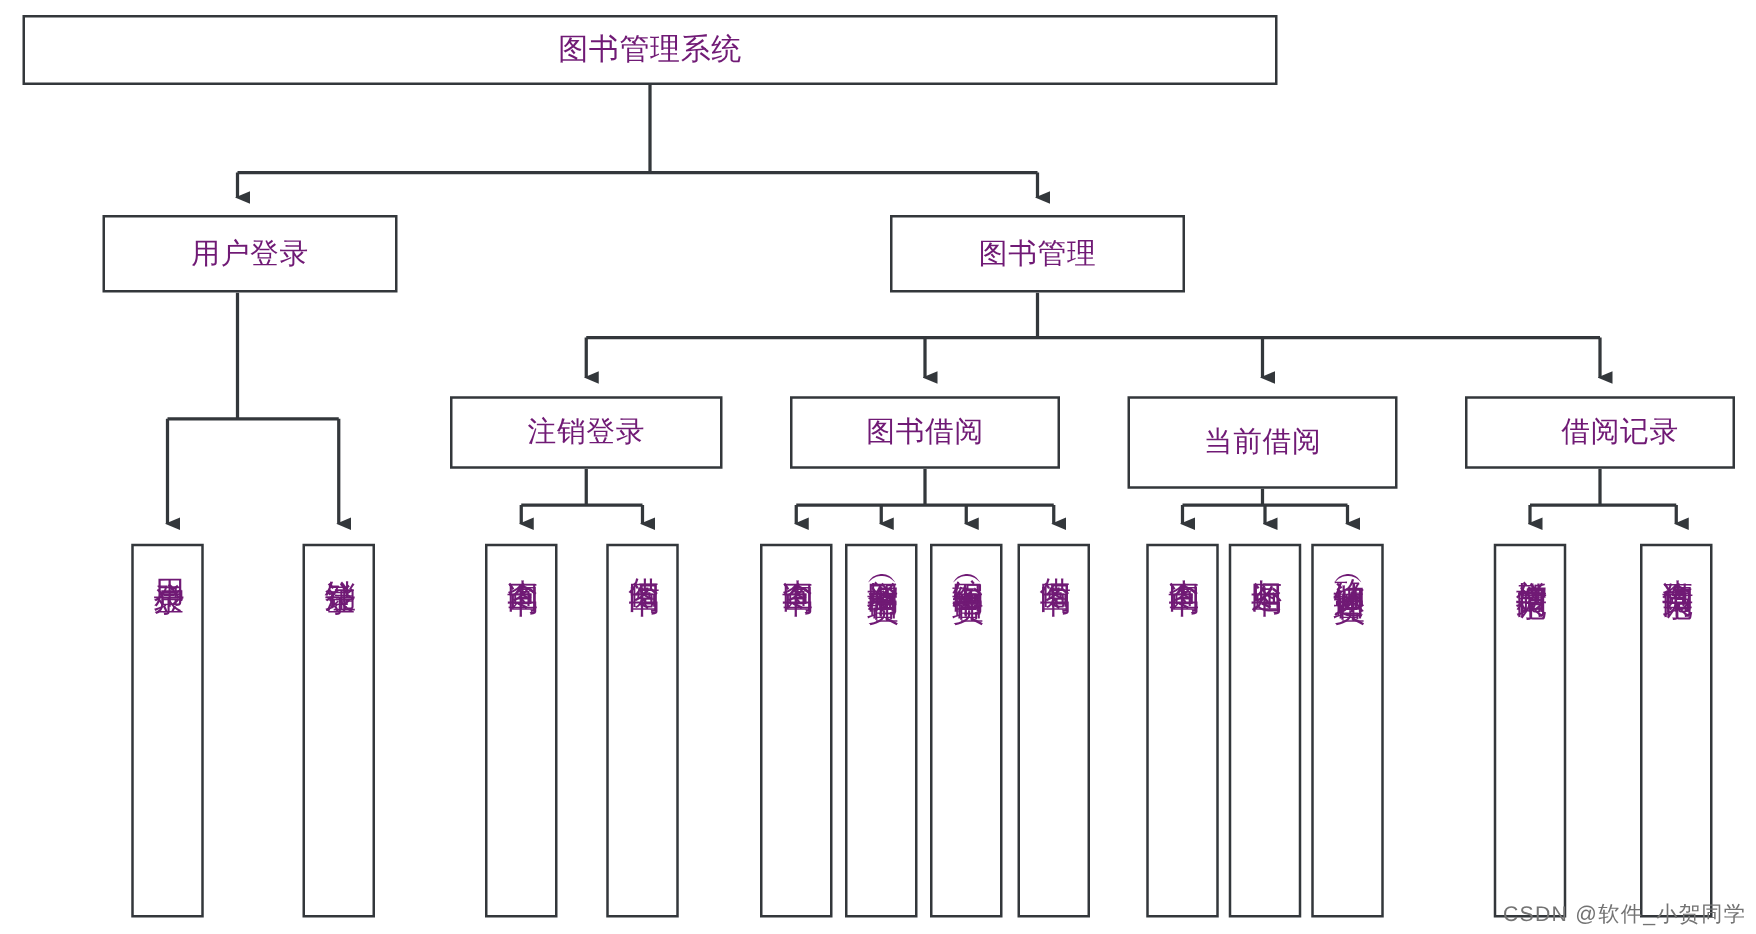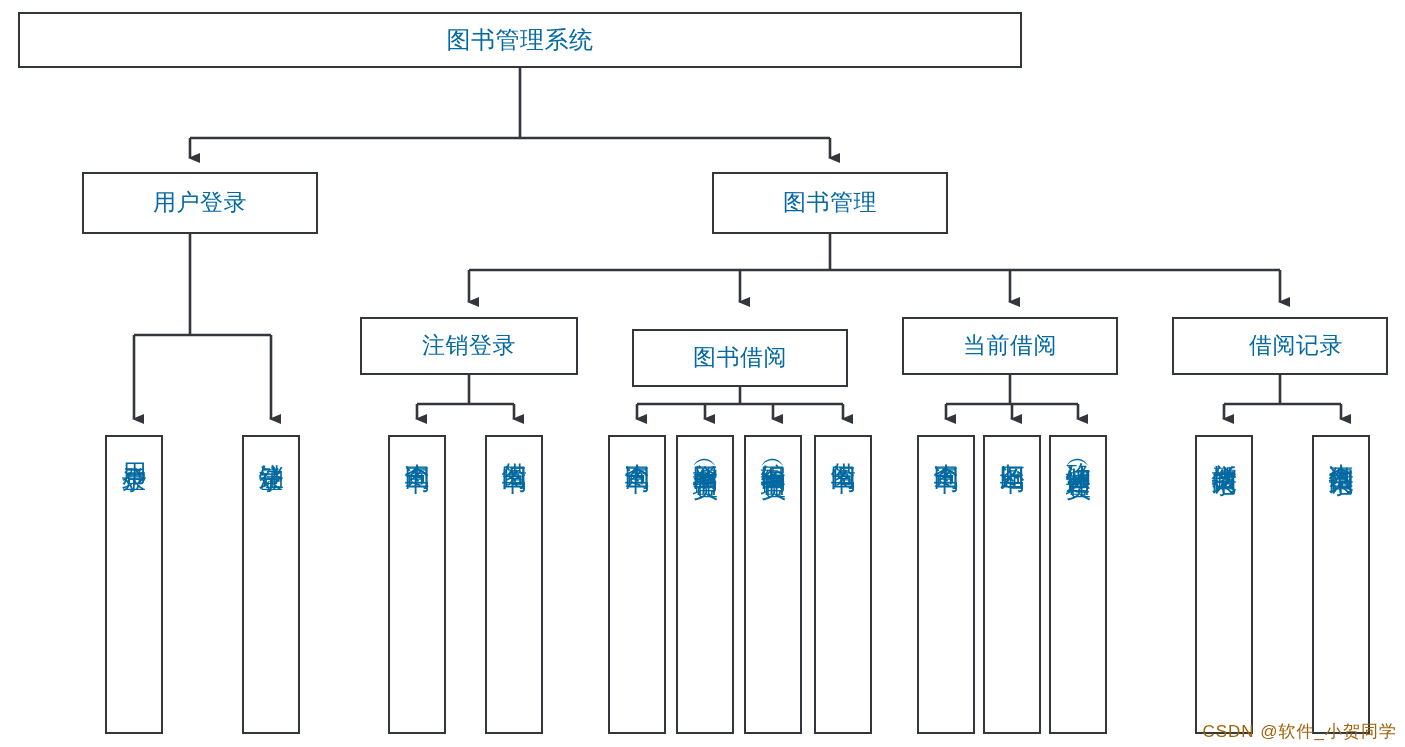--- a/index.html
+++ b/index.html
@@ -32,21 +32,21 @@
     border: 2px solid #33373b;
     display: flex;
     align-items: center;
     justify-content: center;
     color: #2b2f33;
   }
   .node .lbl {
     display: block;
     text-align: center;
     line-height: 1.18;
-    color: #0369a1;
+    color: #701a75;
     letter-spacing: 0.5px;
   }
   
   .node.horiz .lbl {
     writing-mode: horizontal-tb;
     font-size: 23px;
   }
   .node.root .lbl {
     font-size: 24px;
   }
@@ -62,21 +62,21 @@
     font-size: 25px;
     line-height: 1.02;
     letter-spacing: 2px;
     white-space: nowrap;
   }
   .watermark {
     position: absolute;
     right: 8px;
     bottom: 4px;
     font-size: 17px;
-    color: #a16207;
+    color: #737373;
     letter-spacing: 1px;
     white-space: nowrap;
     user-select: none;
   }
 </style>
 </head>
 <body>
 
 <div id="canvas">
 
@@ -138,24 +138,24 @@
   <div class="node horiz" style="left:82px; top:172px; width:236px; height:62px;">
     <span class="lbl">用户登录</span>
   </div>
   <div class="node horiz" style="left:712px; top:172px; width:236px; height:62px;">
     <span class="lbl">图书管理</span>
   </div>
 
   <div class="node horiz" style="left:360px; top:317px; width:218px; height:58px;">
     <span class="lbl">注销登录</span>
   </div>
-  <div class="node horiz" style="left:632px; top:317px; width:216px; height:58px;margin-top:12px;">
+  <div class="node horiz" style="left:632px; top:317px; width:216px; height:58px;">
     <span class="lbl">图书借阅</span>
   </div>
-  <div class="node horiz" style="left:902px; top:317px; width:216px; height:58px;">
+  <div class="node horiz" style="left:902px; top:317px; width:216px; height:74px;">
     <span class="lbl">当前借阅</span>
   </div>
   <div class="node horiz" style="left:1172px; top:317px; width:216px; height:58px;padding-left:32px;">
     <span class="lbl">借阅记录</span>
   </div>
 
   <div class="node vert" style="left:105px; top:435px; width:58px; height:299px;">
     <span class="lbl">用户登录</span>
   </div>
   <div class="node vert" style="left:242px; top:435px; width:58px; height:299px;">

